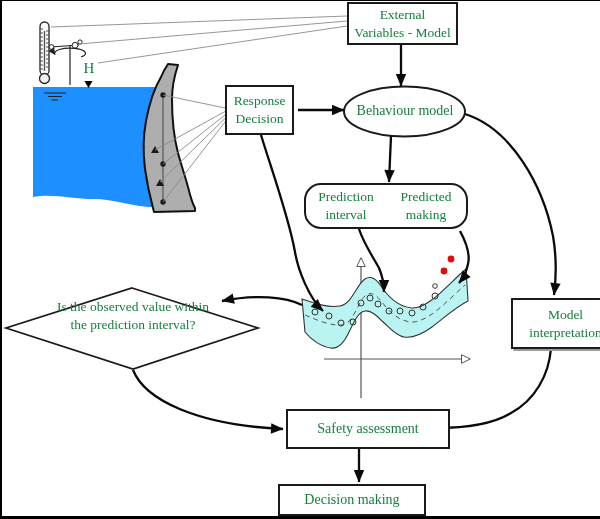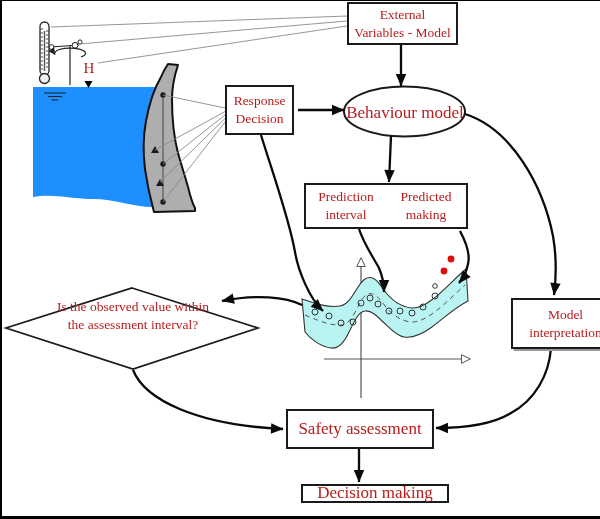--- a/index.html
+++ b/index.html
@@ -5,42 +5,42 @@
   html,body{margin:0;padding:0;background:#fff;}
   #figure{
     position:relative;
     width:600px;height:519px;
     box-sizing:border-box;
     background:#fff;
     border-left:2px solid #000;
     border-top:1px solid #000;
     border-bottom:3px solid #000;
     font-family:"Liberation Serif", serif;
-    color:#b91c1c;
+    color:#15803d;
     overflow:hidden;
   }
   #scene{position:absolute;left:0;top:0;}
   .box{
     position:absolute;
     box-sizing:border-box;
     border:2px solid #1a1a1a;
     background:#fff;
     display:flex;flex-direction:column;
     align-items:center;justify-content:center;
     text-align:center;
     font-size:13.5px;line-height:1.32;
     z-index:2;
   }
   .lbl{
     position:absolute;z-index:2;text-align:center;
     font-size:13.5px;line-height:1.3;
   }
   .cols{flex-direction:row;align-items:center;justify-content:space-between;}
   .cols .col{flex:1;display:flex;flex-direction:column;align-items:center;}
-  .big{font-size:17px;}
+  .big{font-size:14px;}
 </style>
 </head>
 <body>
 
 <div id="figure">
 
   <svg id="scene" width="600" height="519" viewBox="0 0 600 519">
     <defs>
       <marker id="ah" markerUnits="userSpaceOnUse" markerWidth="14" markerHeight="12" viewBox="0 0 14 12" refX="12.5" refY="6" orient="auto">
         <path d="M0.5,0.8 L13,6 L0.5,11.2 Z" fill="#0a0a0a"></path>
@@ -149,44 +149,44 @@
     <span>Variables - Model</span>
   </div>
 
   <div class="box" style="left:223px;top:84px;width:69px;height:50px;">
     <span>Response</span>
     <span>Decision</span>
   </div>
 
   <div class="lbl big" style="left:343px;top:101px;width:120px;">Behaviour model</div>
 
-  <div class="box cols" style="left:302px;top:182px;width:164px;height:46px;">
+  <div class="box cols" style="left:302px;top:182px;width:164px;height:46px;border-radius:17px;">
     <span class="col">
       <span>Prediction</span>
       <span>interval</span>
     </span>
     <span class="col">
       <span>Predicted</span>
       <span>making</span>
     </span>
   </div>
 
   <div class="lbl" style="left:25px;top:297px;width:212px;">
     <span>Is the observed value within</span><br>
-    <span>the assessment interval?</span>
+    <span>the prediction interval?</span>
   </div>
 
   <div class="box" style="left:509px;top:297px;width:109px;height:51px;box-shadow:2.5px 2px 0 #9a9a9a;">
     <span>Model</span>
     <span>interpretation</span>
   </div>
 
-  <div class="box big" style="left:284px;top:408px;width:148px;height:40px;">
+  <div class="box big" style="left:284px;top:408px;width:164px;height:40px;">
       <span>Safety assessment</span>
     </div>
 
-  <div class="box big" style="left:299px;top:483px;width:148px;height:19px;">
+  <div class="box big" style="left:276px;top:483px;width:148px;height:32px;">
       <span>Decision making</span>
     </div>
 
   <div class="lbl" style="left:79px;top:58px;width:16px;font-size:15px;">H</div>
 
 </div>
 
 </body></html>

